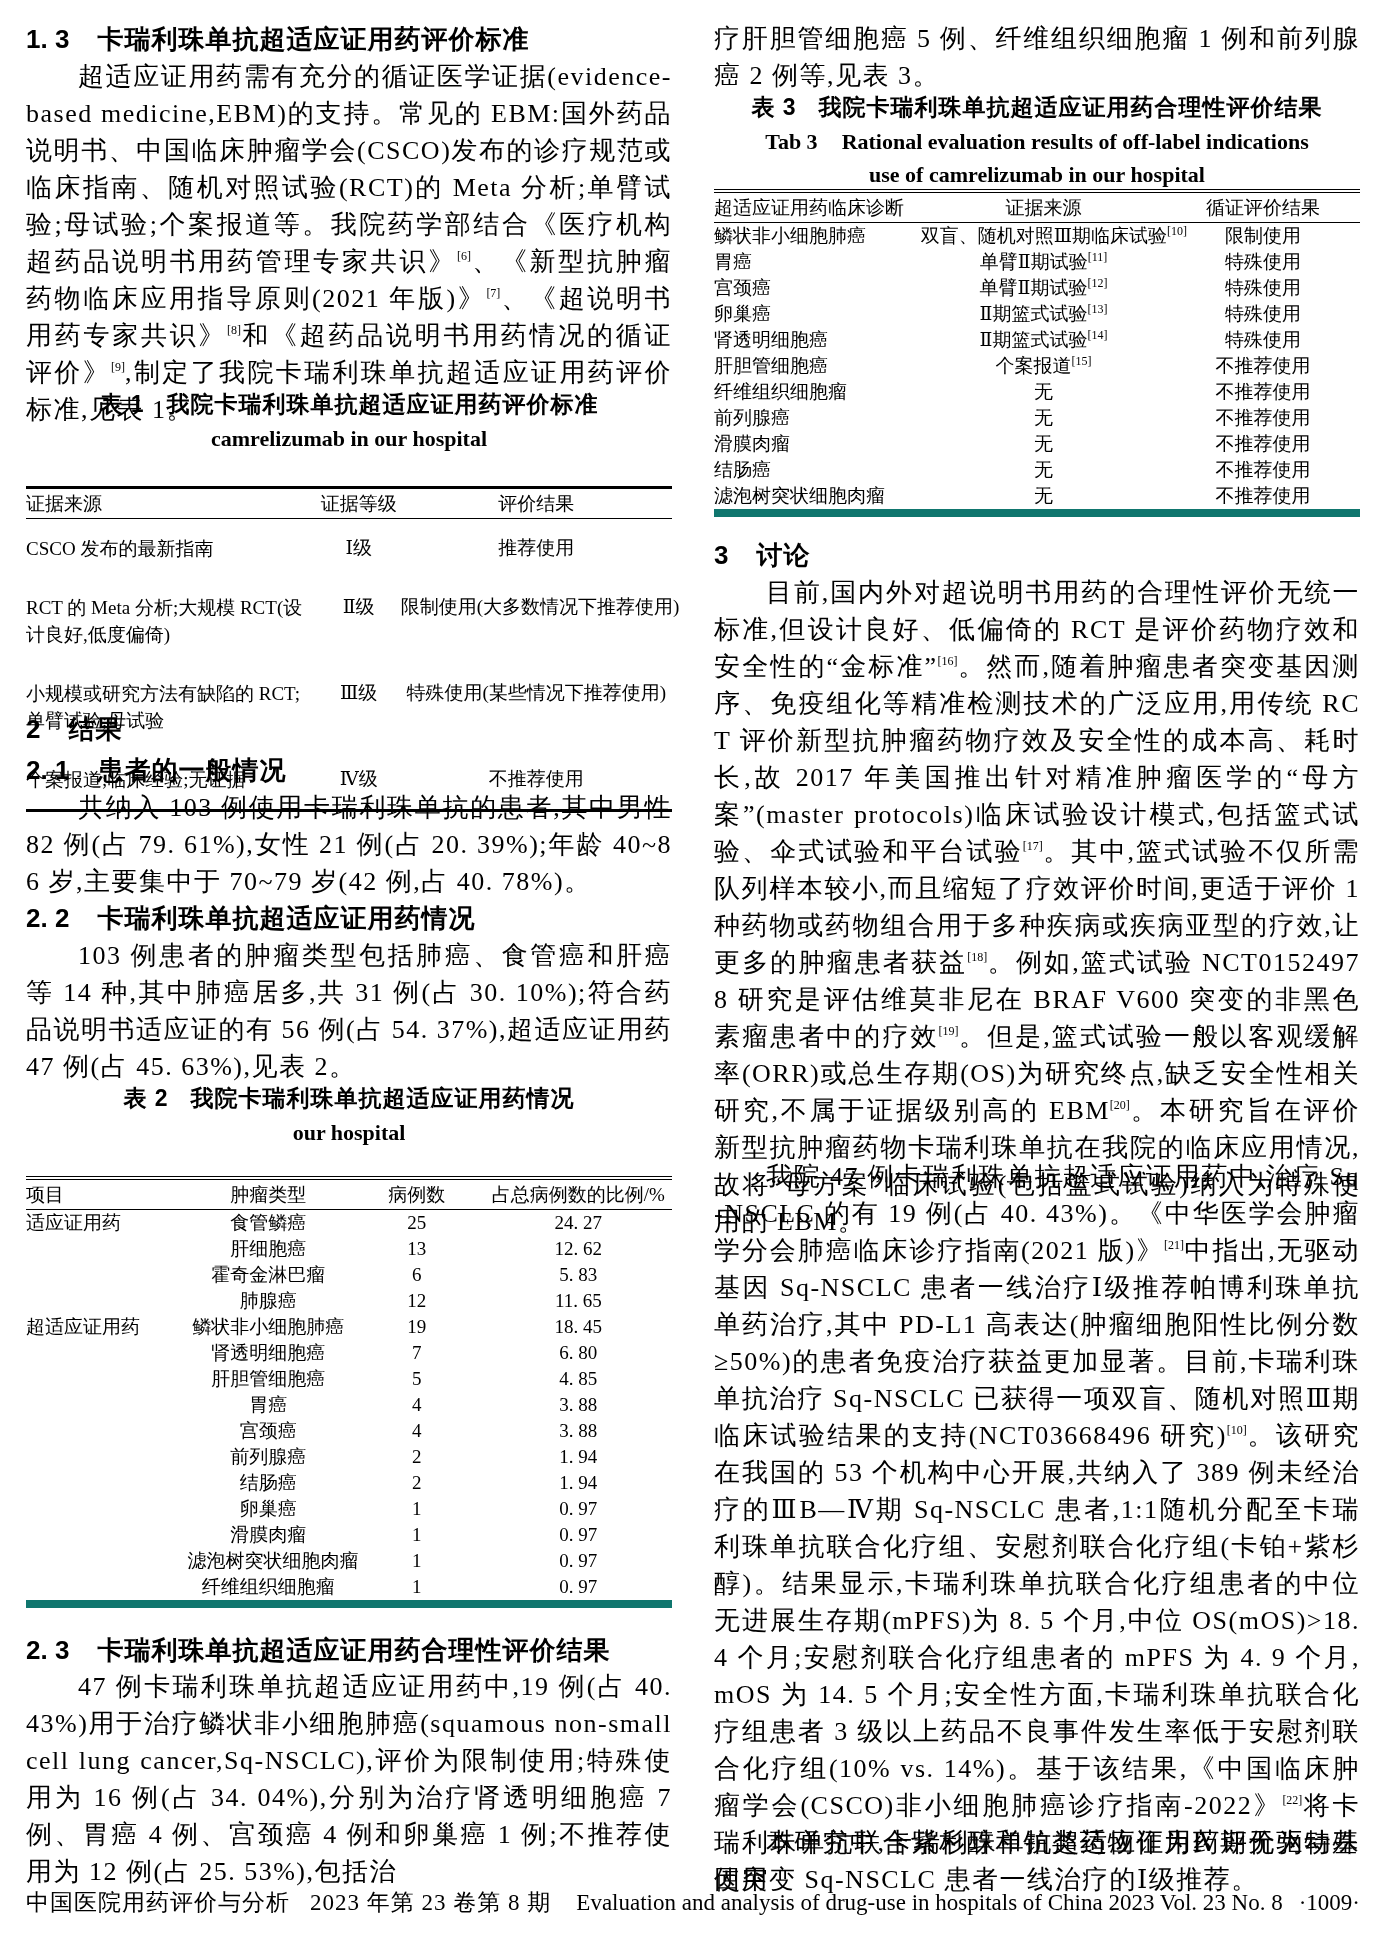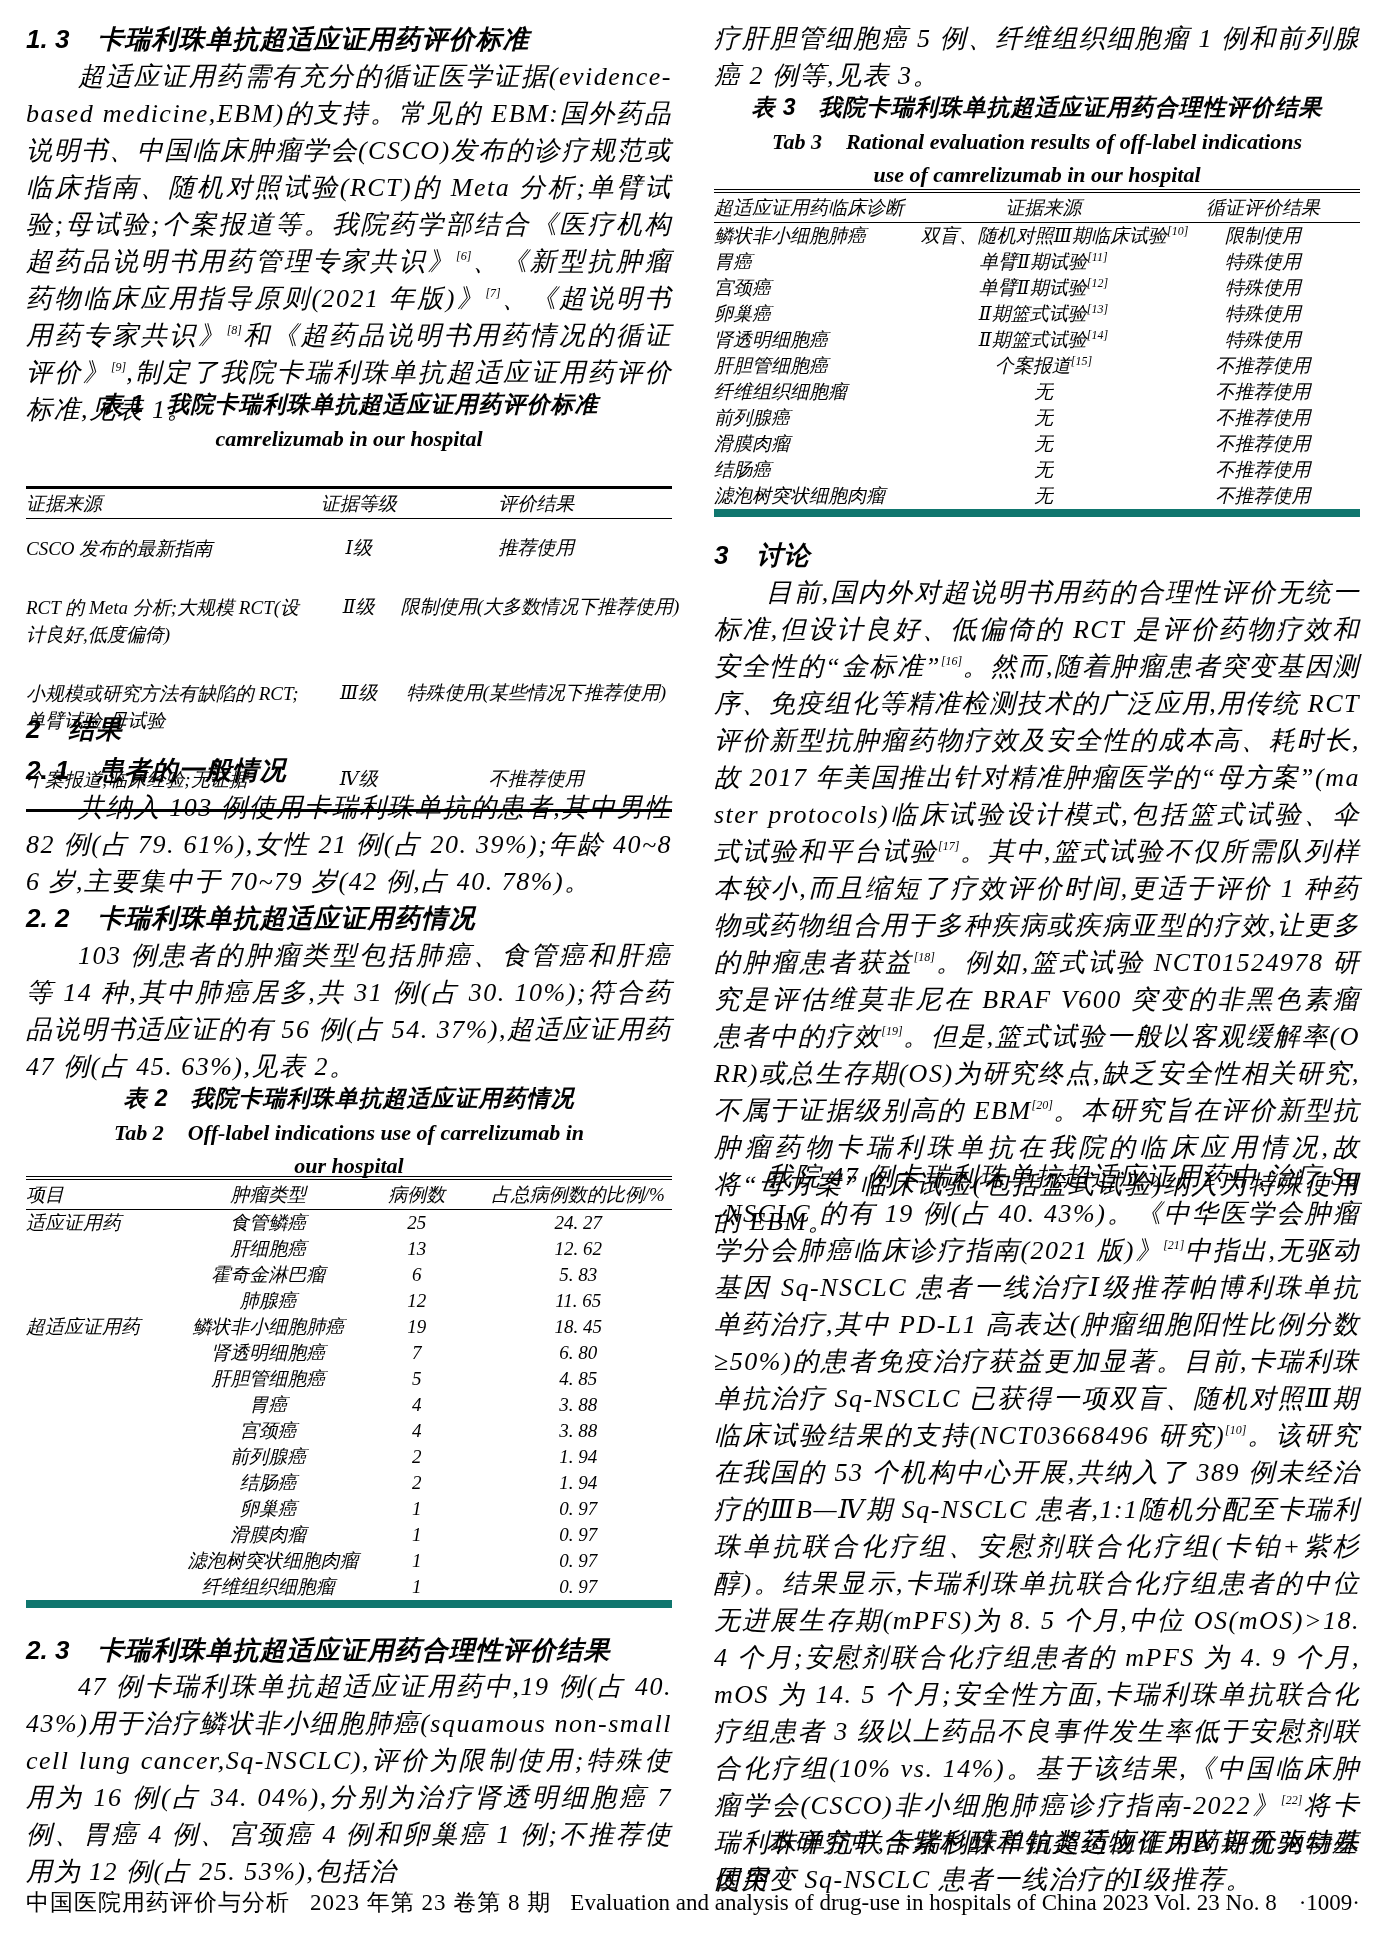--- a/index.html
+++ b/index.html
@@ -1,21 +1,21 @@
 <!DOCTYPE html>
 <html><head>
 <meta charset="utf-8">
 <style>
   html,body{margin:0;padding:0;}
   body{
     width:1375px;height:1940px;position:relative;overflow:hidden;
     background:#ffffff;color:#000;
     font-family:"Liberation Serif","DejaVu Serif",serif;
   }
-  .col{position:absolute;top:0;height:1940px;width:646px;font-style:italic;}
+  .col{position:absolute;top:0;height:1940px;width:646px;}
   .col-left{left:26px;}
   .col-right{left:714px;}
   .blk{position:absolute;left:0;width:100%;}
 
   .sec-h{
     font-family:"Liberation Sans","DejaVu Sans",sans-serif;
     font-weight:bold;font-size:26px;line-height:38px;letter-spacing:1px;
     white-space:nowrap;
   }
   .sec-h .num{margin-right:28px;letter-spacing:0;}
@@ -61,21 +61,21 @@
   .t3 th:nth-child(3),.t3 td:nth-child(3){width:30%;text-align:center;}
   .t3 td{height:24px;line-height:24px;}
 
   .footer{
     position:absolute;top:1888px;left:26px;width:1334px;
     display:flex;justify-content:space-between;align-items:baseline;
     font-size:23px;line-height:30px;
   }
   .footer .zh{letter-spacing:1px;}
   .footer .zh .issue{margin-left:20px;}
-  .footer .en .pageno{margin-left:22px;}
+  .footer .en .pageno{margin-left:16px;}
 </style>
 </head>
 <body>
 
 <div class="col col-left">
 
   <div class="blk sec-h" style="top:20px">
     <span class="num">1. 3</span><span>卡瑞利珠单抗超适应证用药评价标准</span>
   </div>
 
@@ -133,21 +133,20 @@
 
   <div class="blk sec-h" style="top:899px">
     <span class="num">2. 2</span><span>卡瑞利珠单抗超适应证用药情况</span>
   </div>
   <div class="blk para" style="top:937px">103 例患者的肿瘤类型包括肺癌、食管癌和肝癌等 14 种,其中肺癌居多,共 31 例(占 30. 10%);符合药品说明书适应证的有 56 例(占 54. 37%),超适应证用药 47 例(占 45. 63%),见表 2。</div>
 
   <div class="blk cap-zh" style="top:1082px">
     <span class="lbl">表 2</span><span>我院卡瑞利珠单抗超适应证用药情况</span>
   </div>
   <div class="blk cap-en" style="top:1116px">
-    <div><span class="lbl">Tab 2</span><span>Off-label indications use of carrelizumab in</span></div>
     <div>our hospital</div>
   </div>
 
   <div class="blk" style="top:1176px">
     <table class="t2 rule-double">
       <thead>
         <tr>
             <th>项目</th>
             <th>肿瘤类型</th>
             <th>病例数</th>

